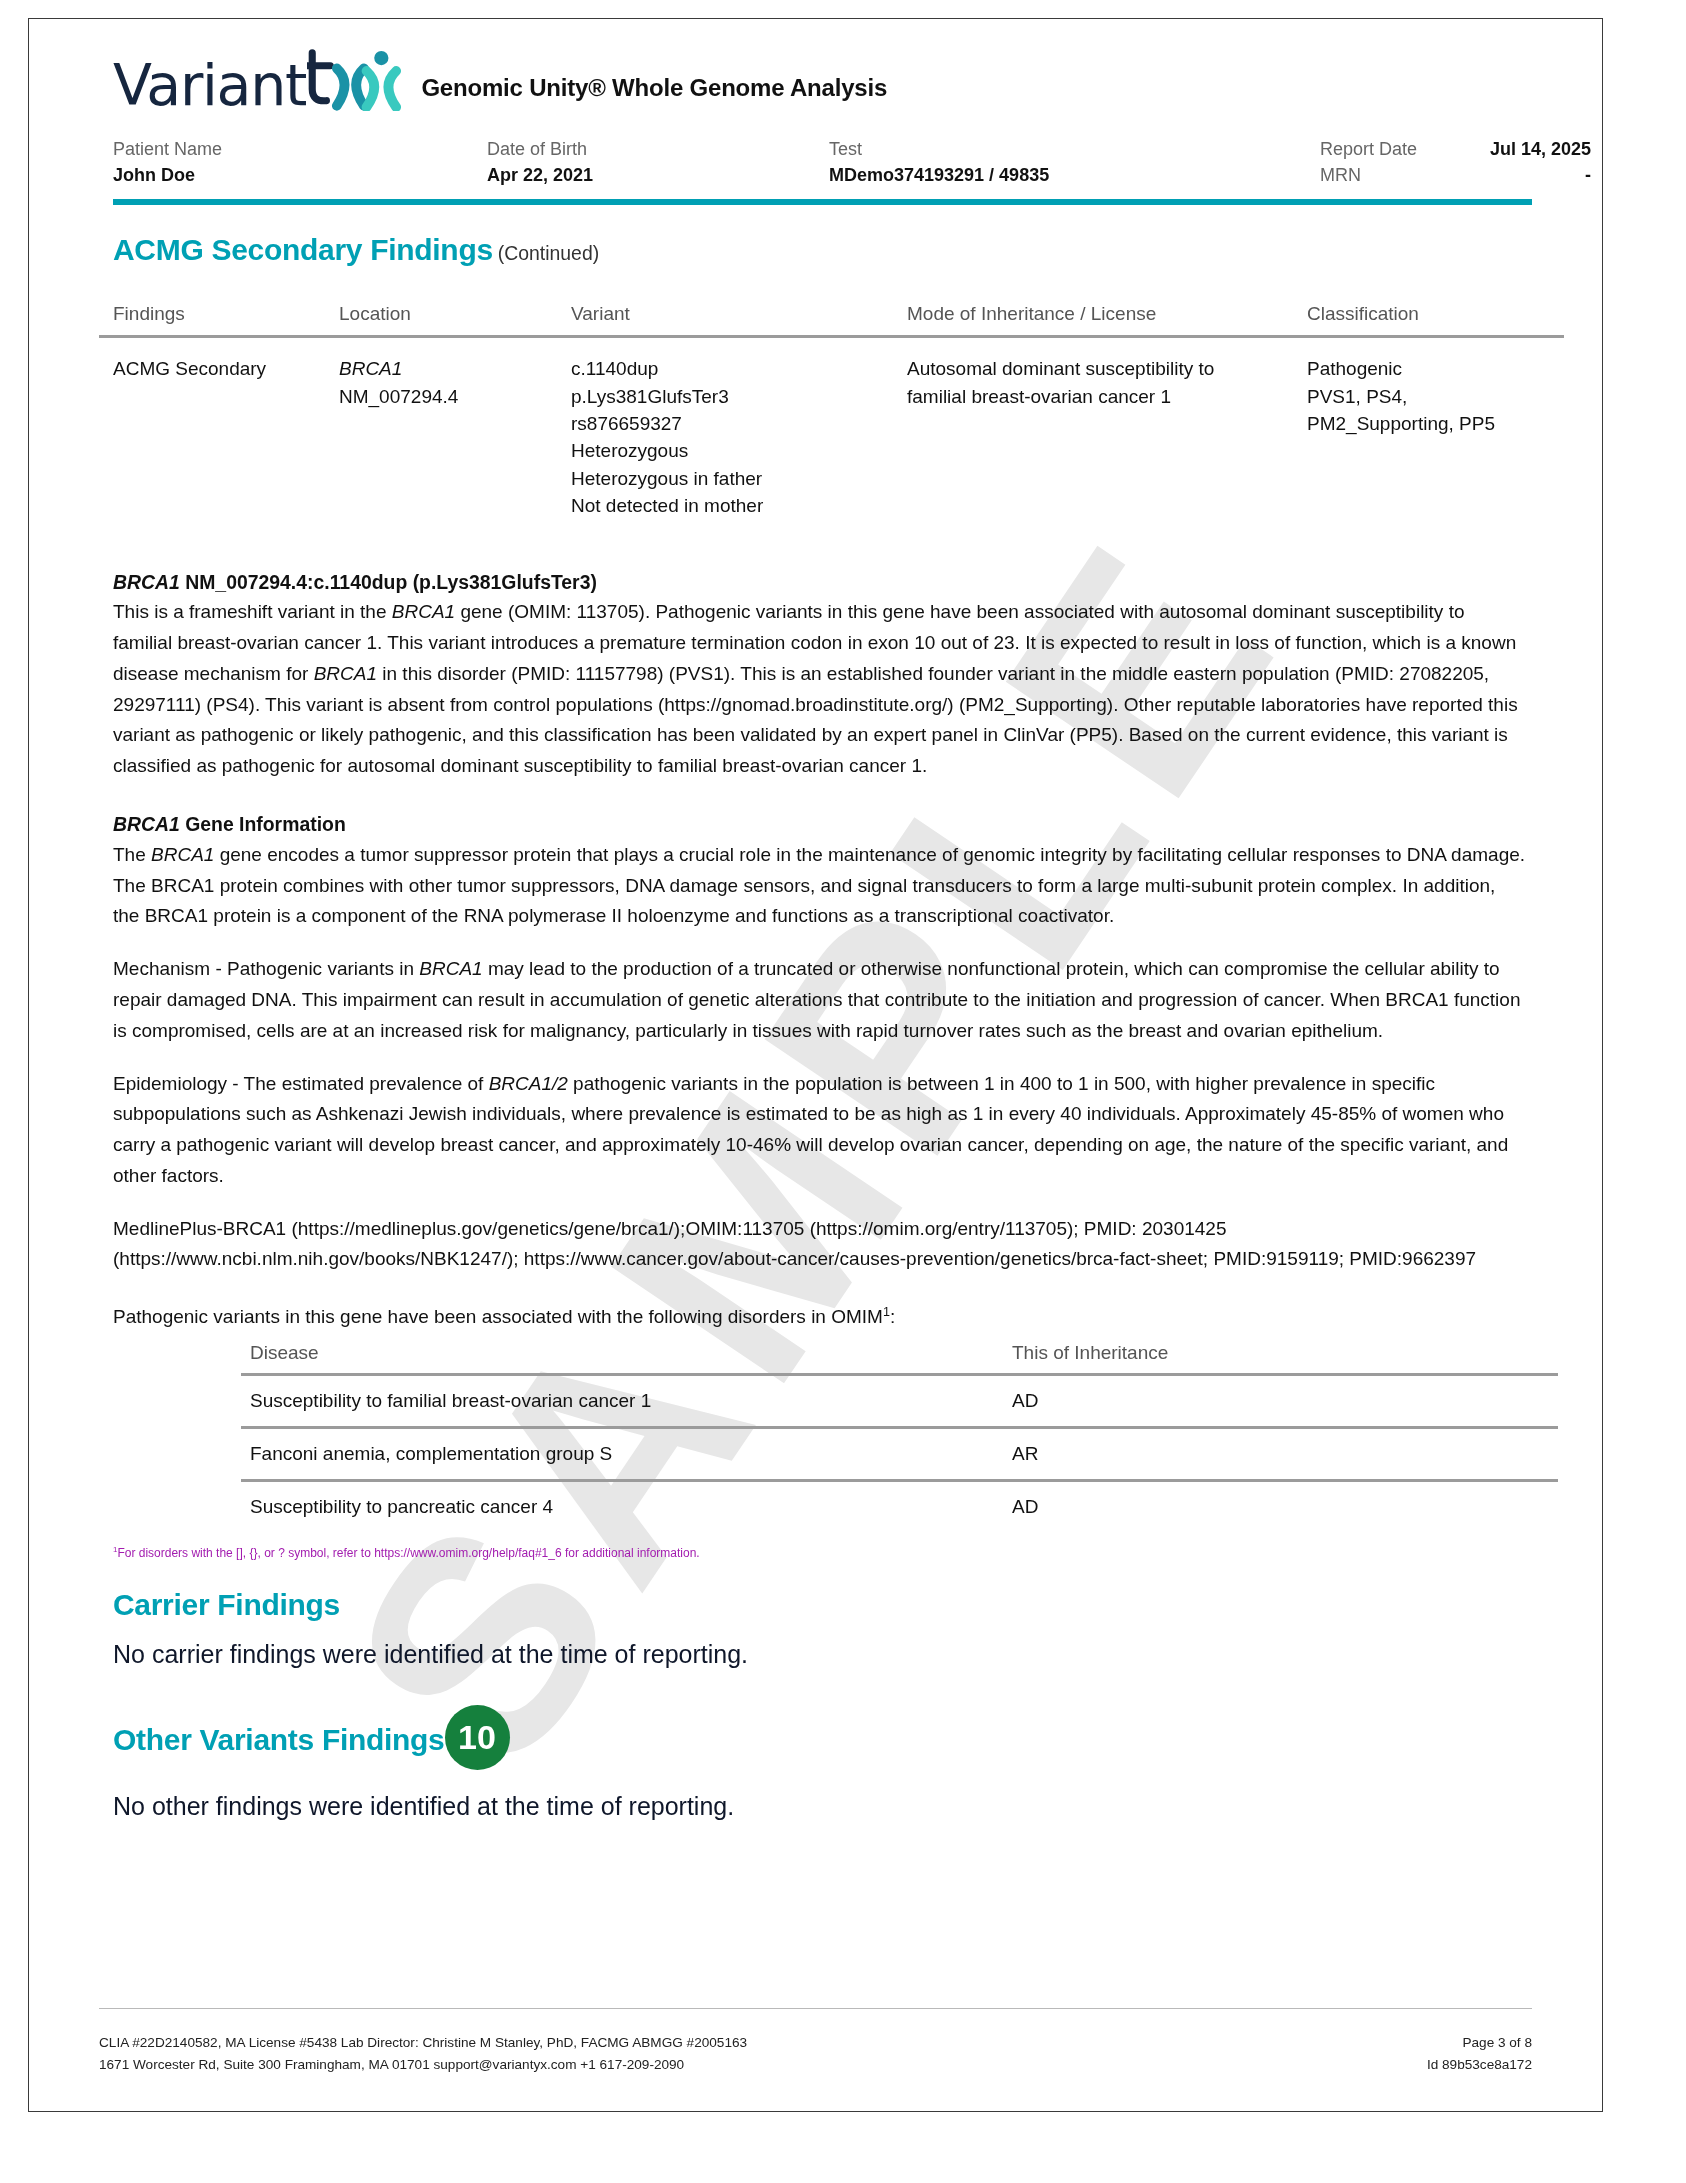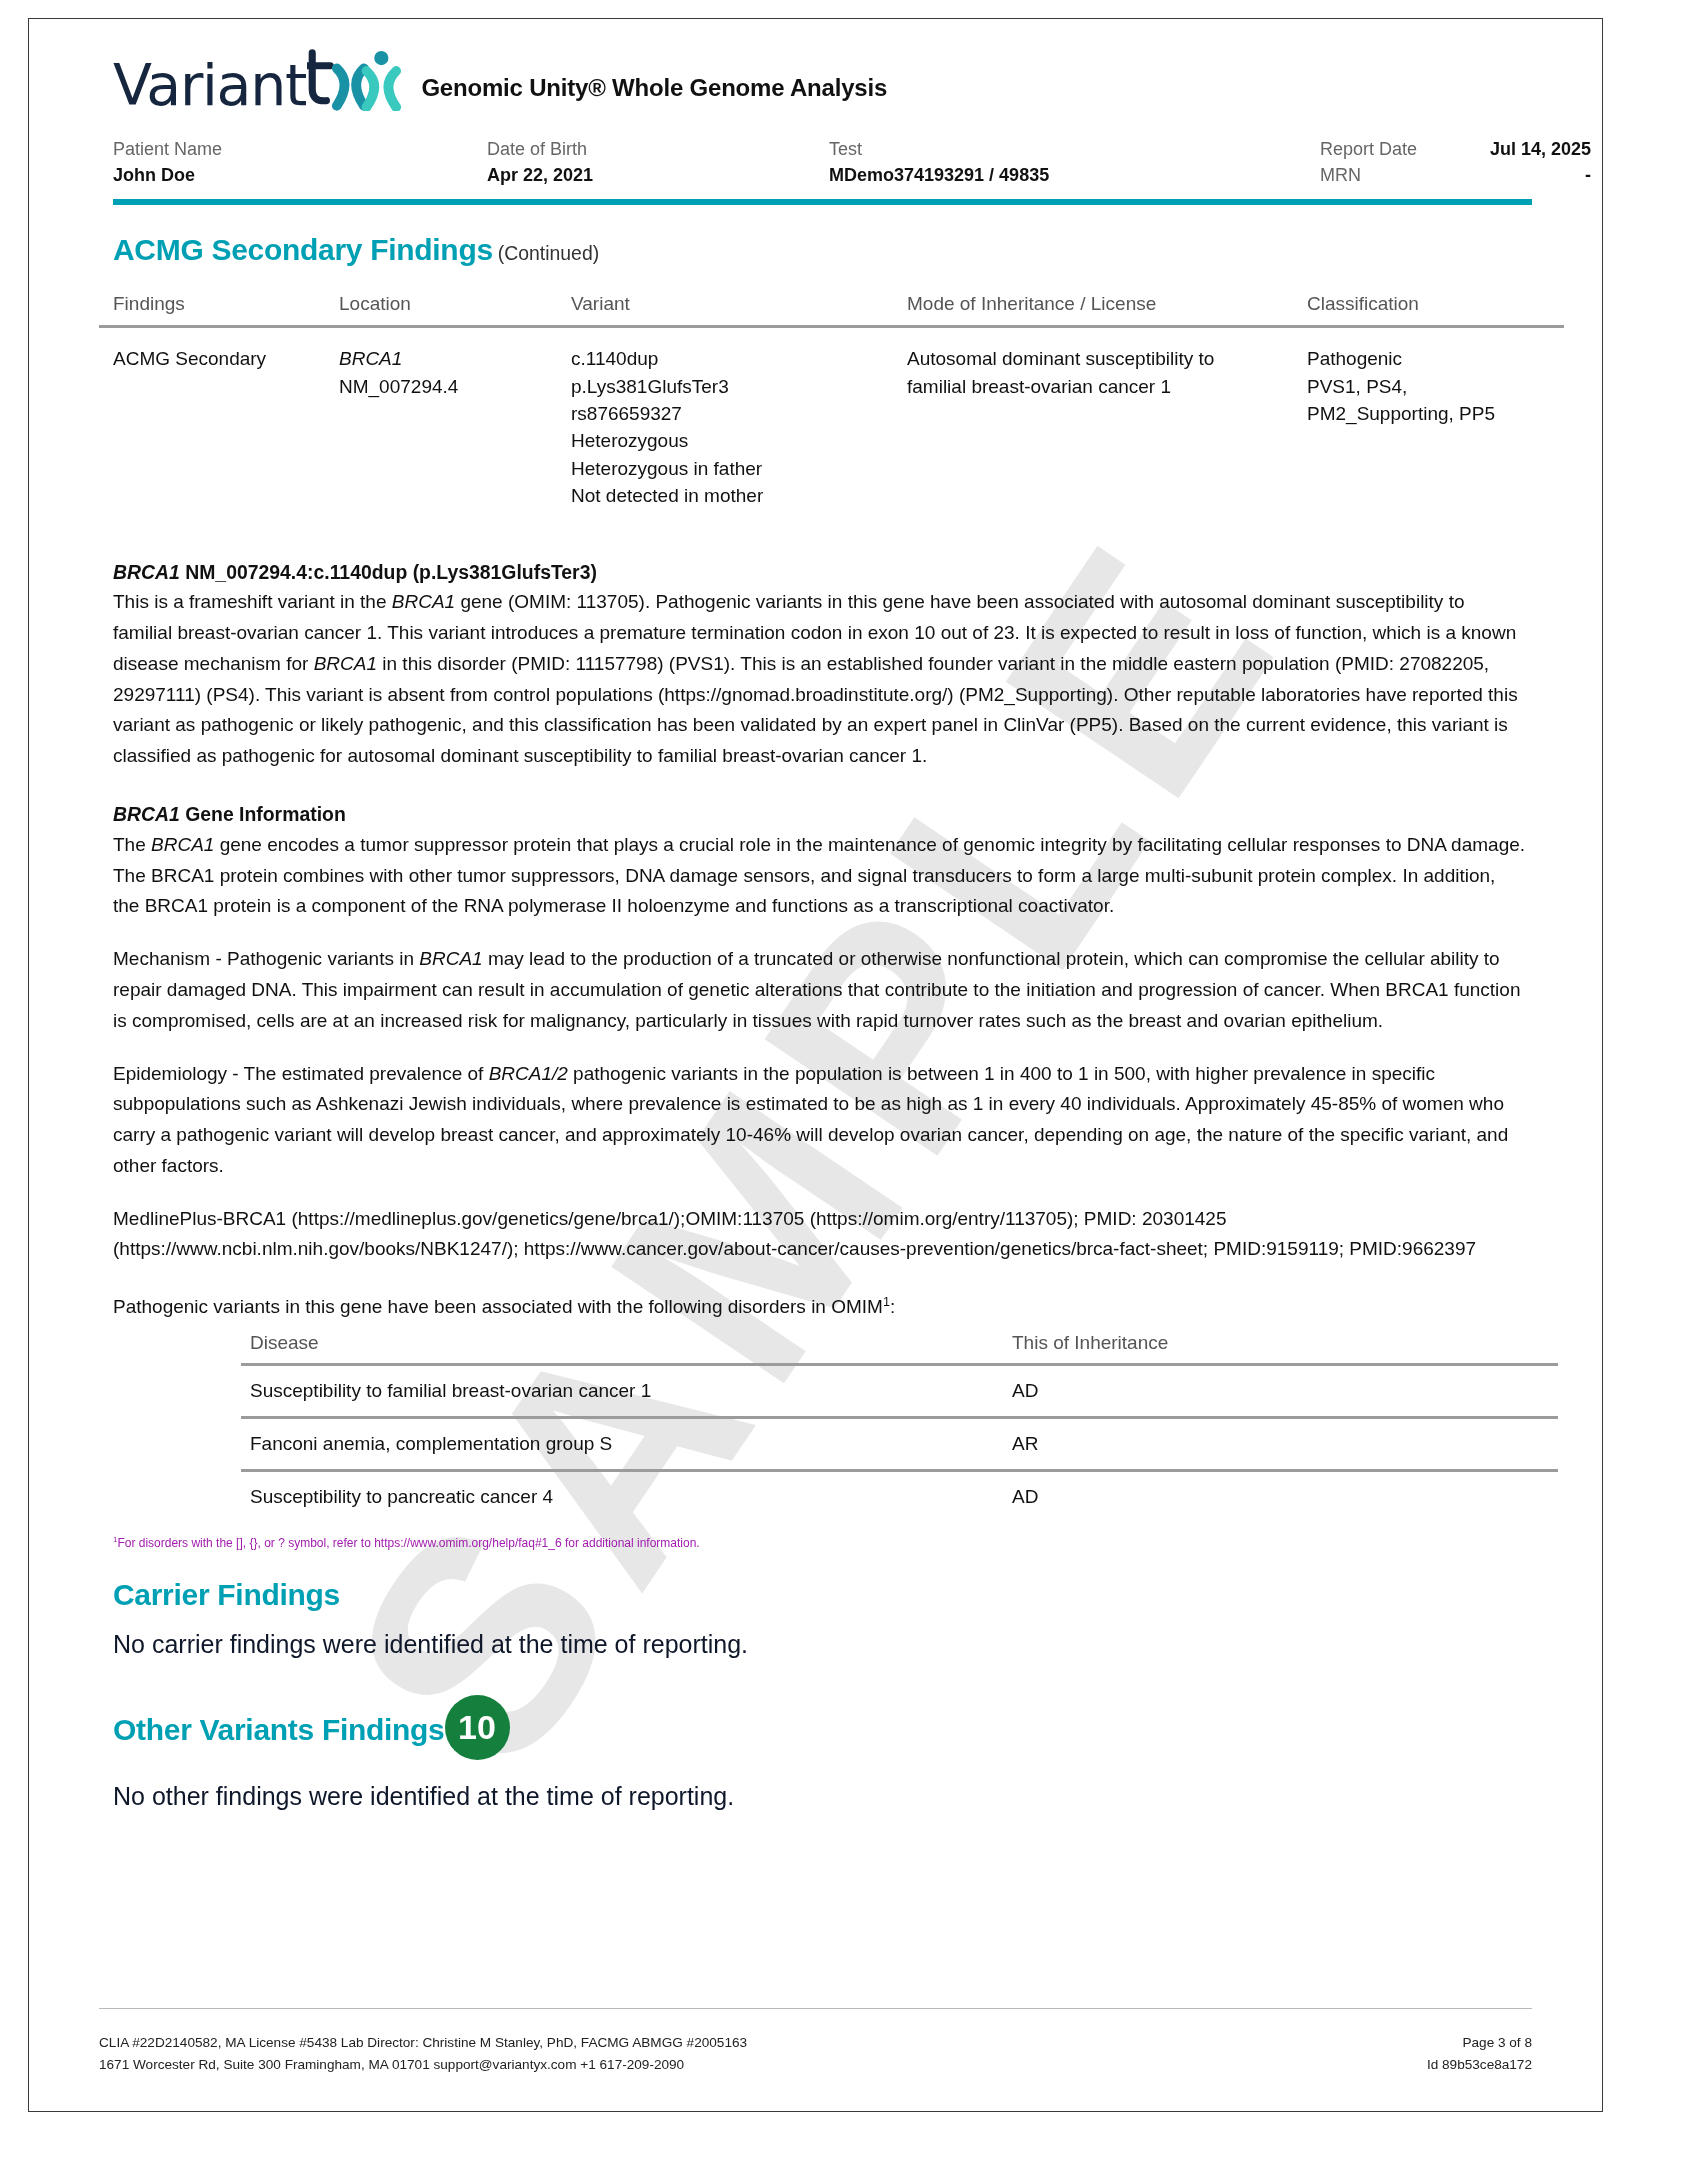--- a/index.html
+++ b/index.html
@@ -129,21 +129,21 @@
   }
   .section-sub {
     font-size: 19.4px;
     color: #333333;
   }
 
   
   .findings {
     width: 100%;
     border-collapse: collapse;
-    margin-top: 26px;
+    margin-top: 36px;
     table-layout: fixed;
   }
   .findings th {
     text-align: left;
     font-size: 19px;
     font-weight: normal;
     color: #555555;
     padding: 0 10.3px 10.3px 14px;
     border-bottom: 3.2px solid #9b9b9b;
     vertical-align: bottom;

